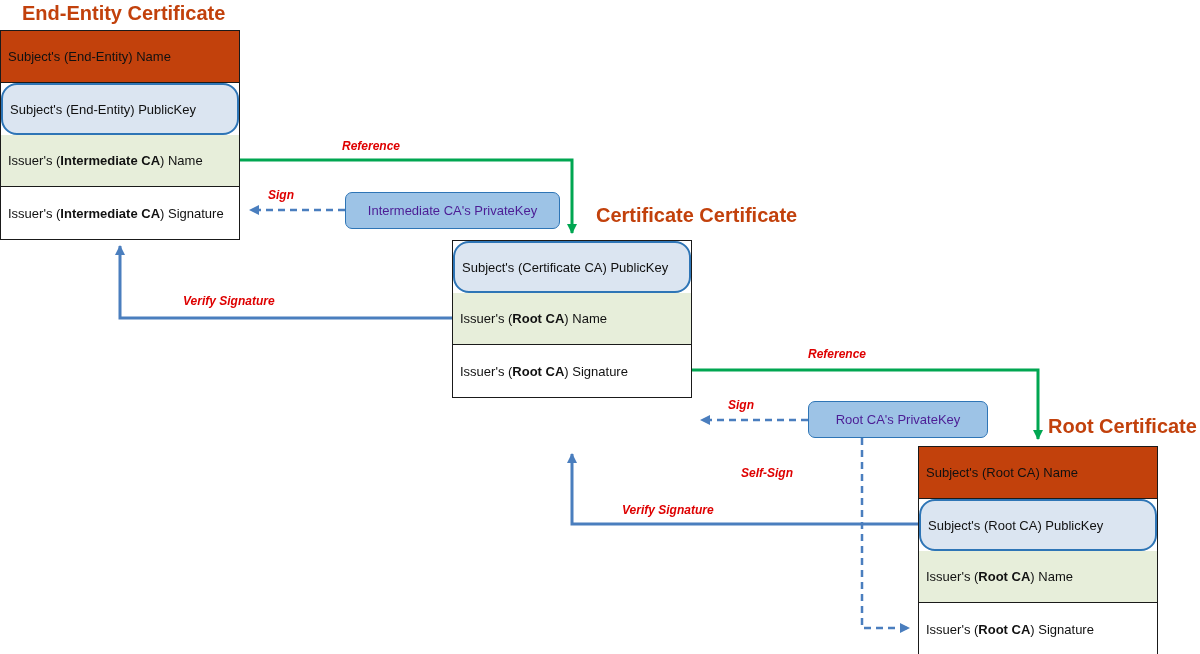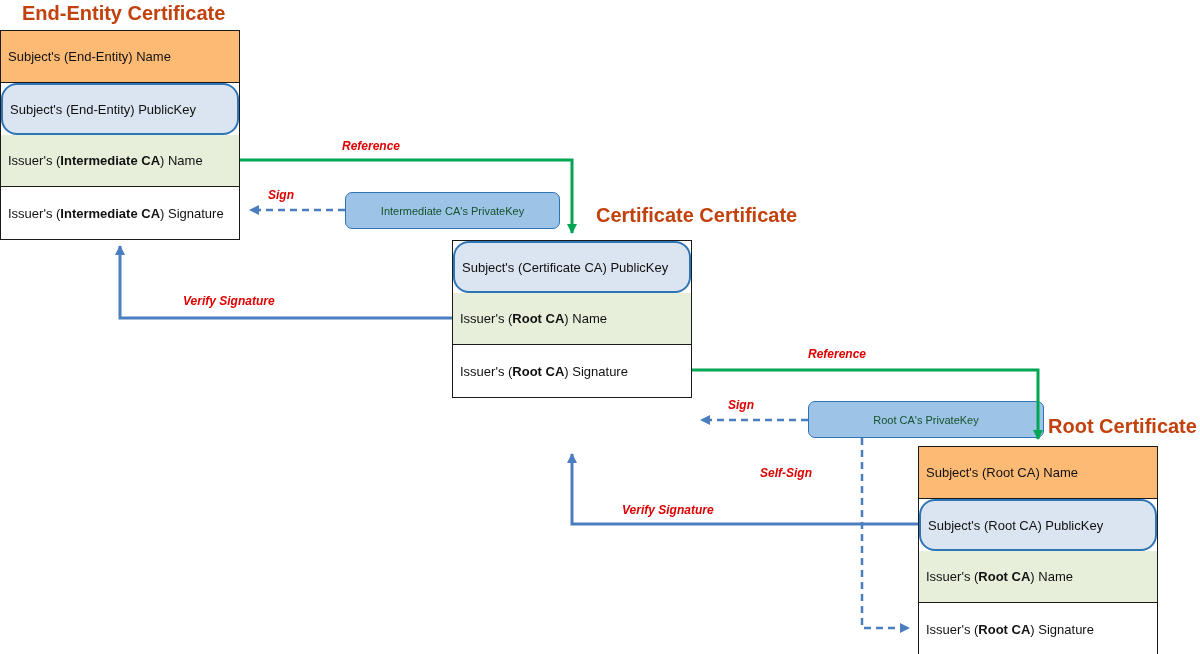--- a/index.html
+++ b/index.html
@@ -31,42 +31,42 @@
     width: 100%; height: 52px;
     display: flex; align-items: center;
     padding: 0 7px;
     font-size: 13px;
     color: #111;
     border-bottom: 1px solid #1a1a1a;
     white-space: nowrap;
     overflow: hidden;
   }
   .row:last-child { border-bottom: none; }
-  .row.blue  { background: #fdba74; }
+  .row.blue  { background: #c2410c; }
   .row.green { background: #e7eeda; }
   .row.white { background: #ffffff; }
   .row.pubkey {
     background: #dbe5f1;
     border: 2px solid #2e75b6;
     border-radius: 16px;
   }
   .row .b { font-weight: bold; }
 
   .keybox {
     position: absolute;
     background: #9dc3e6;
     border: 1px solid #2e75b6;
     border-radius: 7px;
     display: flex; align-items: center; justify-content: center;
-    font-size: 11px; color: #14532d;
+    font-size: 13px; color: #4c1d95;
     z-index: 3;
     white-space: nowrap;
   }
   .keybox-intermediate { left: 345px; top: 192px; width: 215px; height: 37px; }
-  .keybox-root         { left: 808px; top: 401px; width: 236px; height: 37px; }
+  .keybox-root         { left: 808px; top: 401px; width: 180px; height: 37px; }
 
   .alabel {
     position: absolute;
     font-style: italic;
     font-weight: bold;
     font-size: 12px;
     color: #de0000;
     white-space: nowrap;
     z-index: 6;
     background: rgba(255,255,255,0.0);
@@ -80,21 +80,21 @@
   #cert-root         { left: 918px; top: 446px; }
   #title-end-entity   { left: 22px;   top: 2px;   }
   #title-intermediate { left: 596px;  top: 204px; }
   #title-root         { left: 1048px; top: 415px; }
 
   #lbl-reference1 { left: 342px; top: 139px; }
   #lbl-sign1      { left: 268px; top: 188px; }
   #lbl-verify1    { left: 183px; top: 294px; }
   #lbl-reference2 { left: 808px; top: 347px; }
   #lbl-sign2      { left: 728px; top: 398px; }
-  #lbl-selfsign   { left: 760px; top: 466px; }
+  #lbl-selfsign   { left: 741px; top: 466px; }
   #lbl-verify2    { left: 622px; top: 503px; }
 </style>
 </head>
 <body>
 
 <div class="canvas">
 
   <div class="cert-title" id="title-end-entity">End-Entity Certificate</div>
   <div class="cert-title" id="title-intermediate">Certificate Certificate</div>
   <div class="cert-title" id="title-root">Root Certificate</div>

